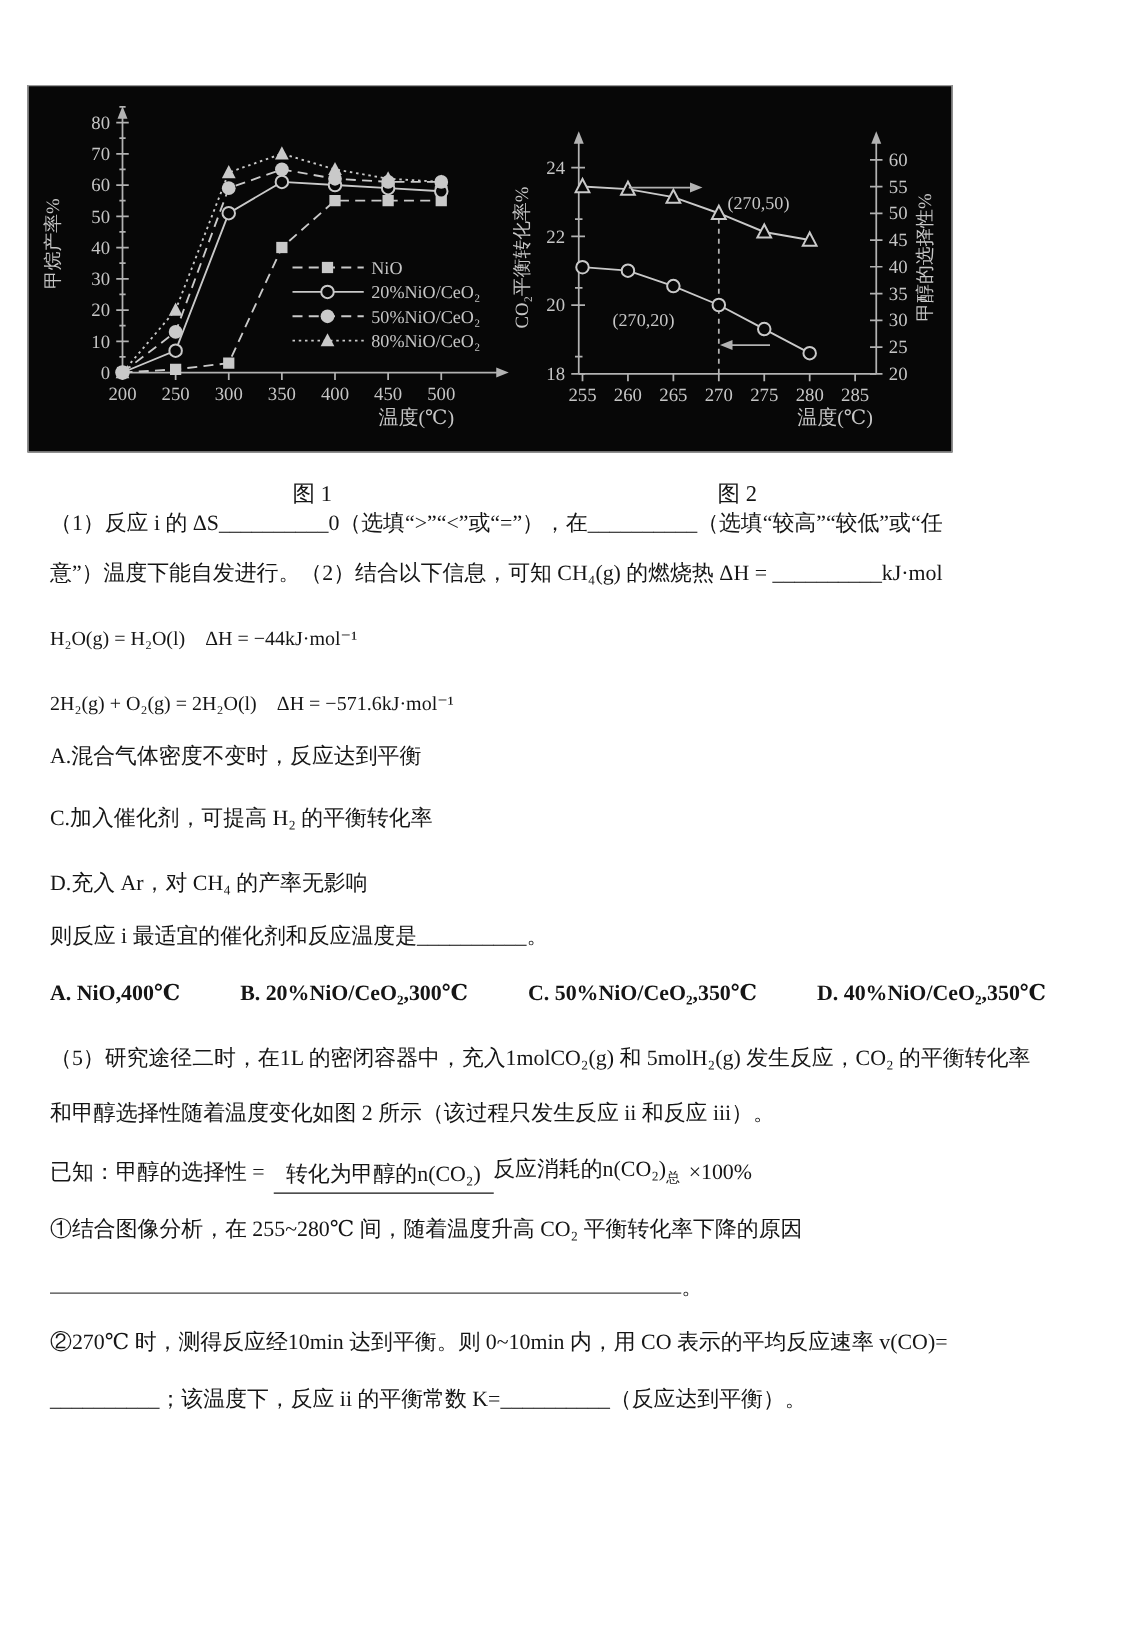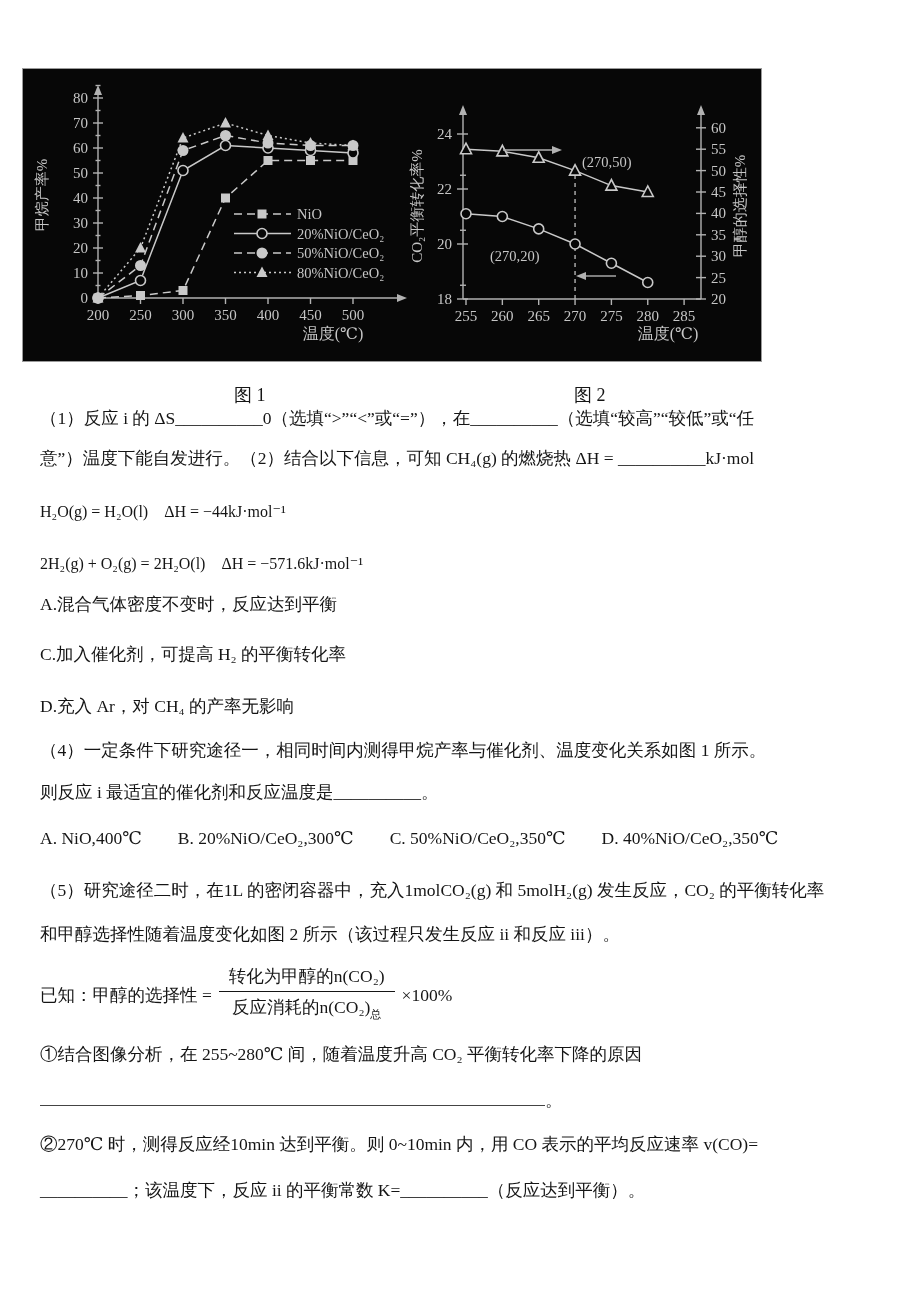--- a/index.html
+++ b/index.html
@@ -18,23 +18,23 @@
   .cap1{position:absolute;left:212px;}
   .cap2{position:absolute;left:552px;}
 
   
   .content{position:absolute;left:40px;top:392px;width:860px;font-size:17.5px;line-height:24px;}
   .content p{margin:0;white-space:pre-wrap;}
   .m14{margin-top:14px!important}.m16{margin-top:16px!important}.m18{margin-top:18px!important}
   .m20{margin-top:20px!important}.m22{margin-top:22px!important}.m26{margin-top:26px!important}
   .m28{margin-top:28px!important}.m30{margin-top:30px!important}
   .eq{font-size:16px;}
-  .opt-row{display:flex;gap:36px;margin-top:22px;}
+  .opt-row{display:flex;gap:48px;margin-top:22px;font-weight:bold;}
   .formula-row{display:flex;align-items:center;margin-top:18px;}
-  .frac{display:inline-flex;flex-direction:column;text-align:center;margin:0 7px;font-size:17.5px;}
+  .frac{display:inline-flex;flex-direction:row;text-align:center;margin:0 7px;font-size:17.5px;align-items:flex-end;}
   .frac .num{padding:0 10px 3px;border-bottom:1.6px solid #151515;}
   .frac .den{padding-top:3px;}
   .blank-long{display:inline-block;width:505px;height:19px;border-bottom:1.3px solid #444;vertical-align:baseline;}
   sub{font-size:11px;}
 </style>
 </head>
 <body>
 
 <div class="page">
 
@@ -214,21 +214,20 @@
   </div>
 
   <div class="content">
     <p class="m14">（1）反应 i 的 ΔS__________0（选填“&gt;”“&lt;”或“=”），在__________（选填“较高”“较低”或“任</p>
     <p class="m16">意”）温度下能自发进行。（2）结合以下信息，可知 CH₄(g) 的燃烧热 ΔH = __________kJ·mol</p>
     <p class="eq m30">H₂O(g) = H₂O(l)    ΔH = −44kJ·mol⁻¹</p>
     <p class="eq m28">2H₂(g) + O₂(g) = 2H₂O(l)    ΔH = −571.6kJ·mol⁻¹</p>
     <p class="m16">A.混合气体密度不变时，反应达到平衡</p>
     <p class="m26">C.加入催化剂，可提高 H₂ 的平衡转化率</p>
     <p class="m28">D.充入 Ar，对 CH₄ 的产率无影响</p>
-    <p class="m20">（4）一定条件下研究途径一，相同时间内测得甲烷产率与催化剂、温度变化关系如图 1 所示。</p>
     <p class="m18">则反应 i 最适宜的催化剂和反应温度是__________。</p>
     <div class="opt-row">
       <span>A. NiO,400℃</span>
       <span>B. 20%NiO/CeO₂,300℃</span>
       <span>C. 50%NiO/CeO₂,350℃</span>
       <span>D. 40%NiO/CeO₂,350℃</span>
     </div>
     <p class="m28">（5）研究途径二时，在1L 的密闭容器中，充入1molCO₂(g) 和 5molH₂(g) 发生反应，CO₂ 的平衡转化率</p>
     <p class="m20">和甲醇选择性随着温度变化如图 2 所示（该过程只发生反应 ii 和反应 iii）。</p>
     <div class="formula-row">

